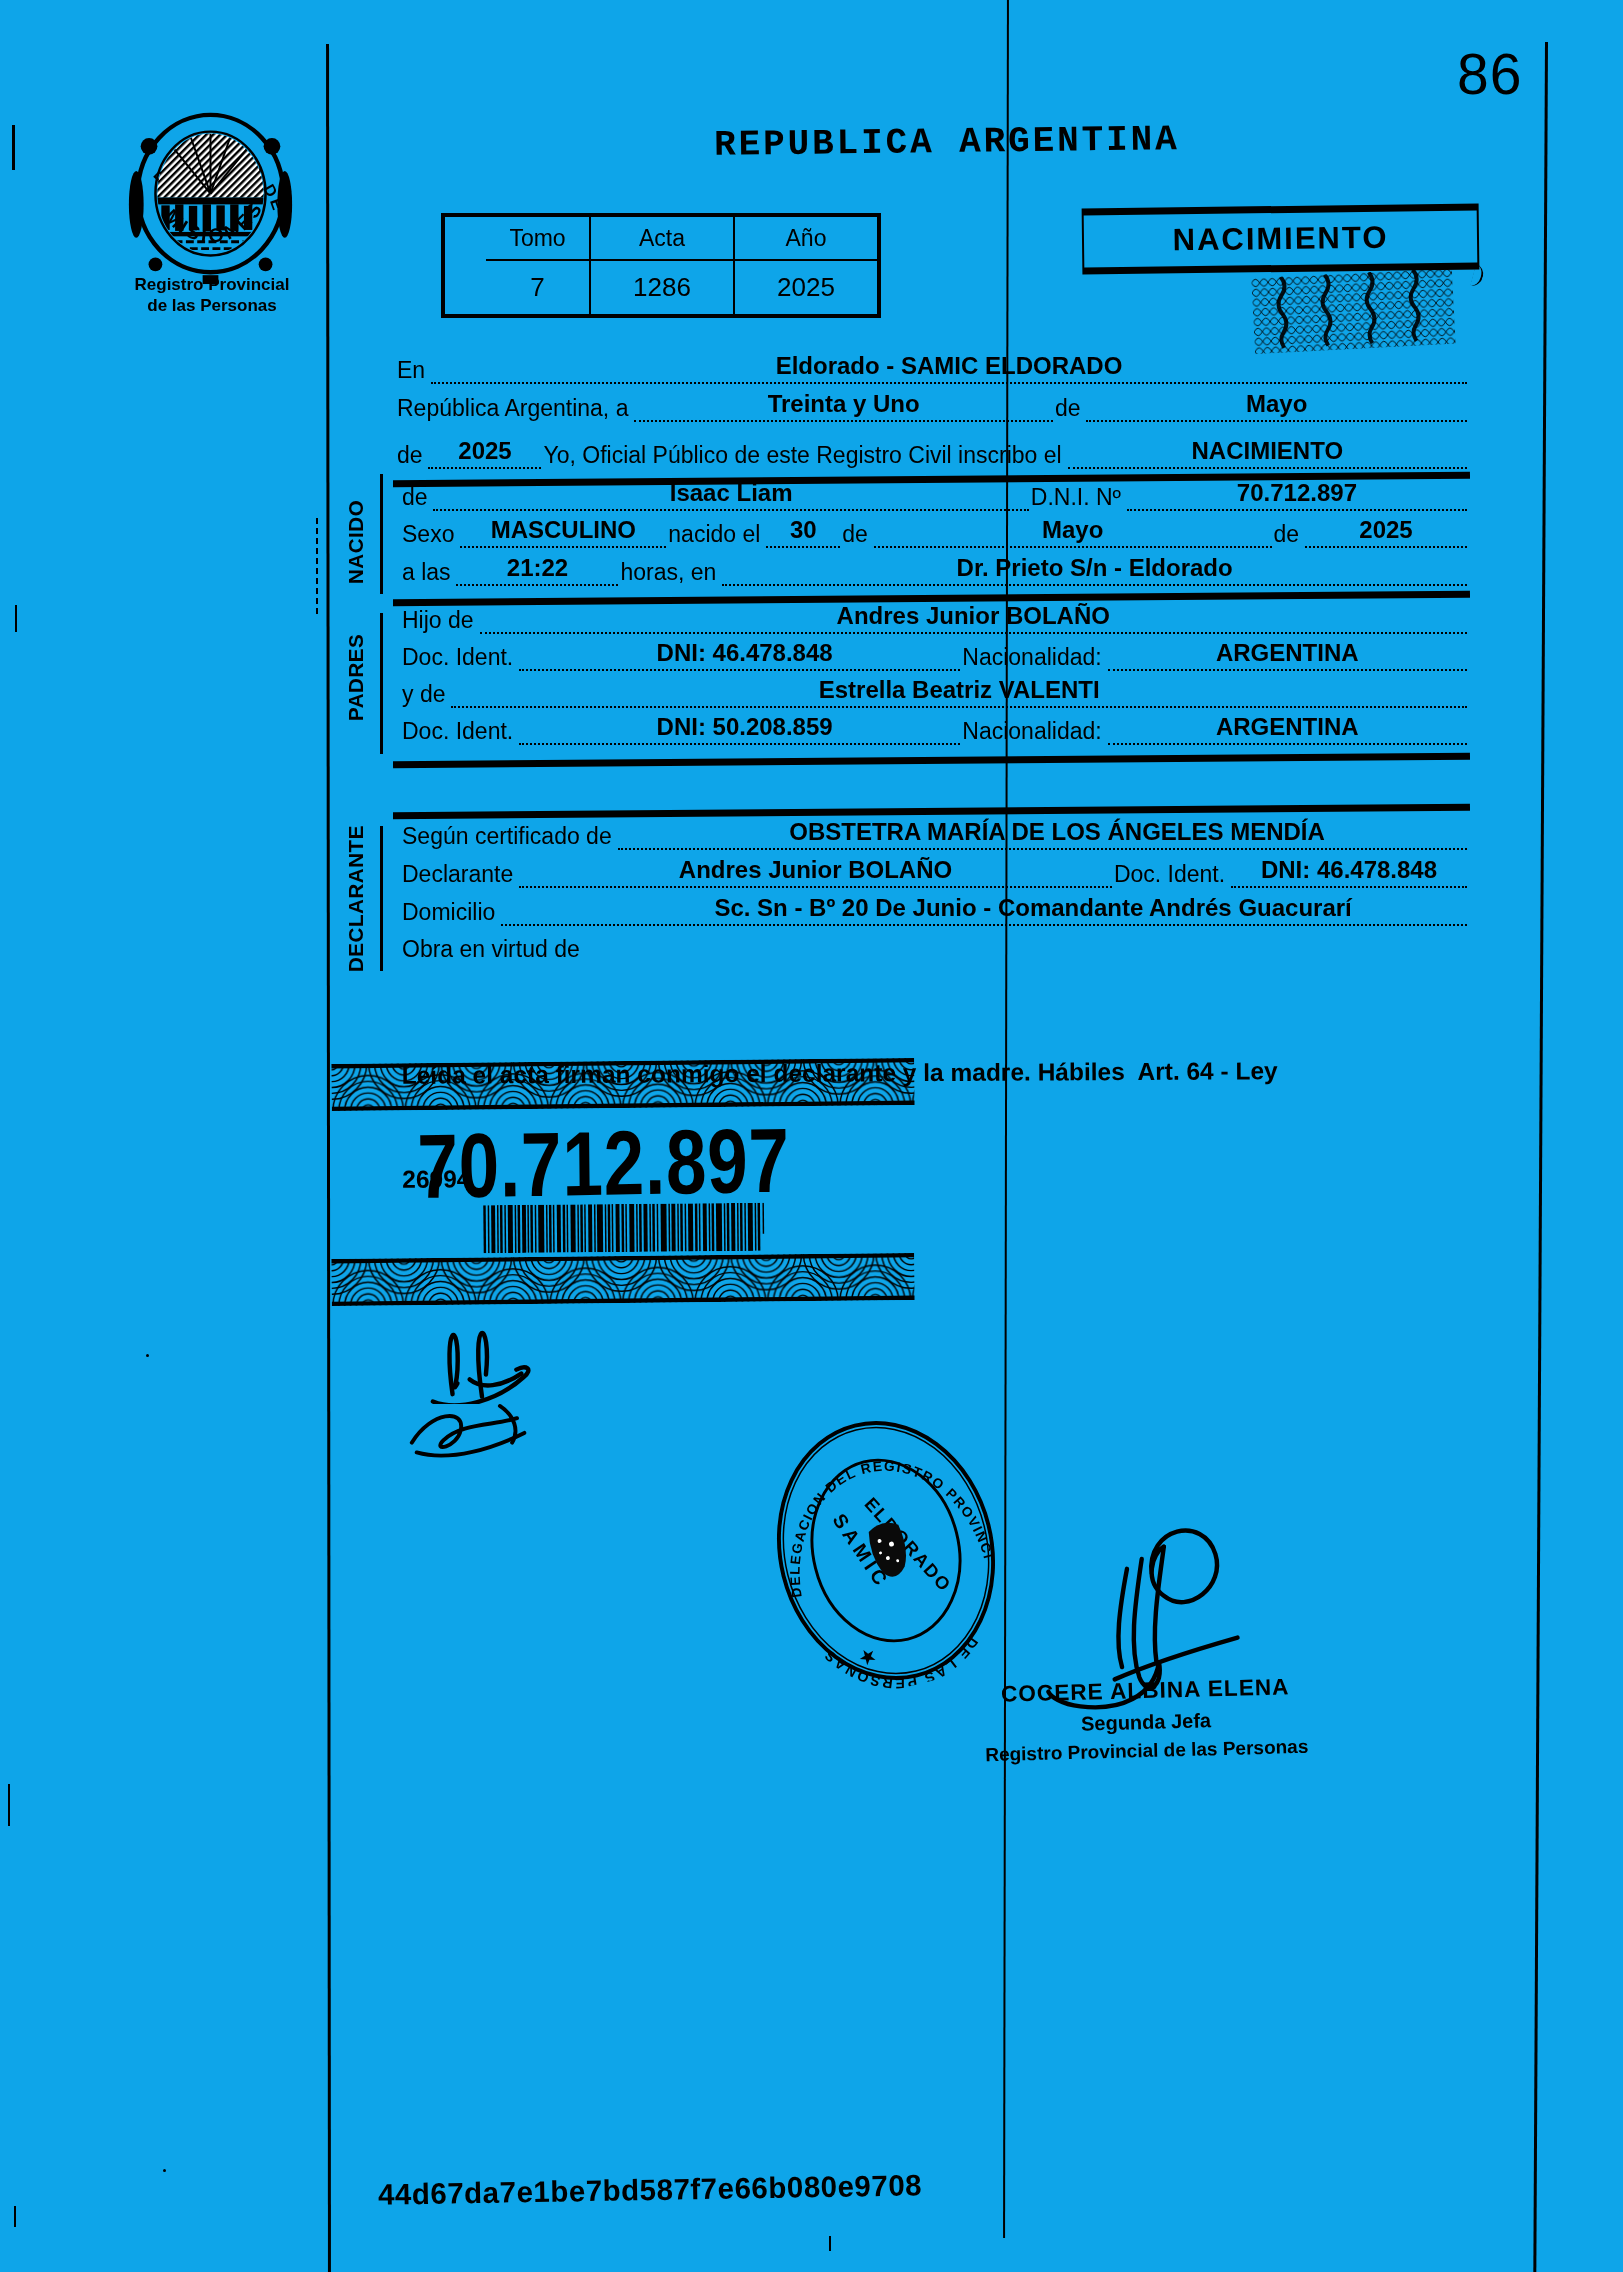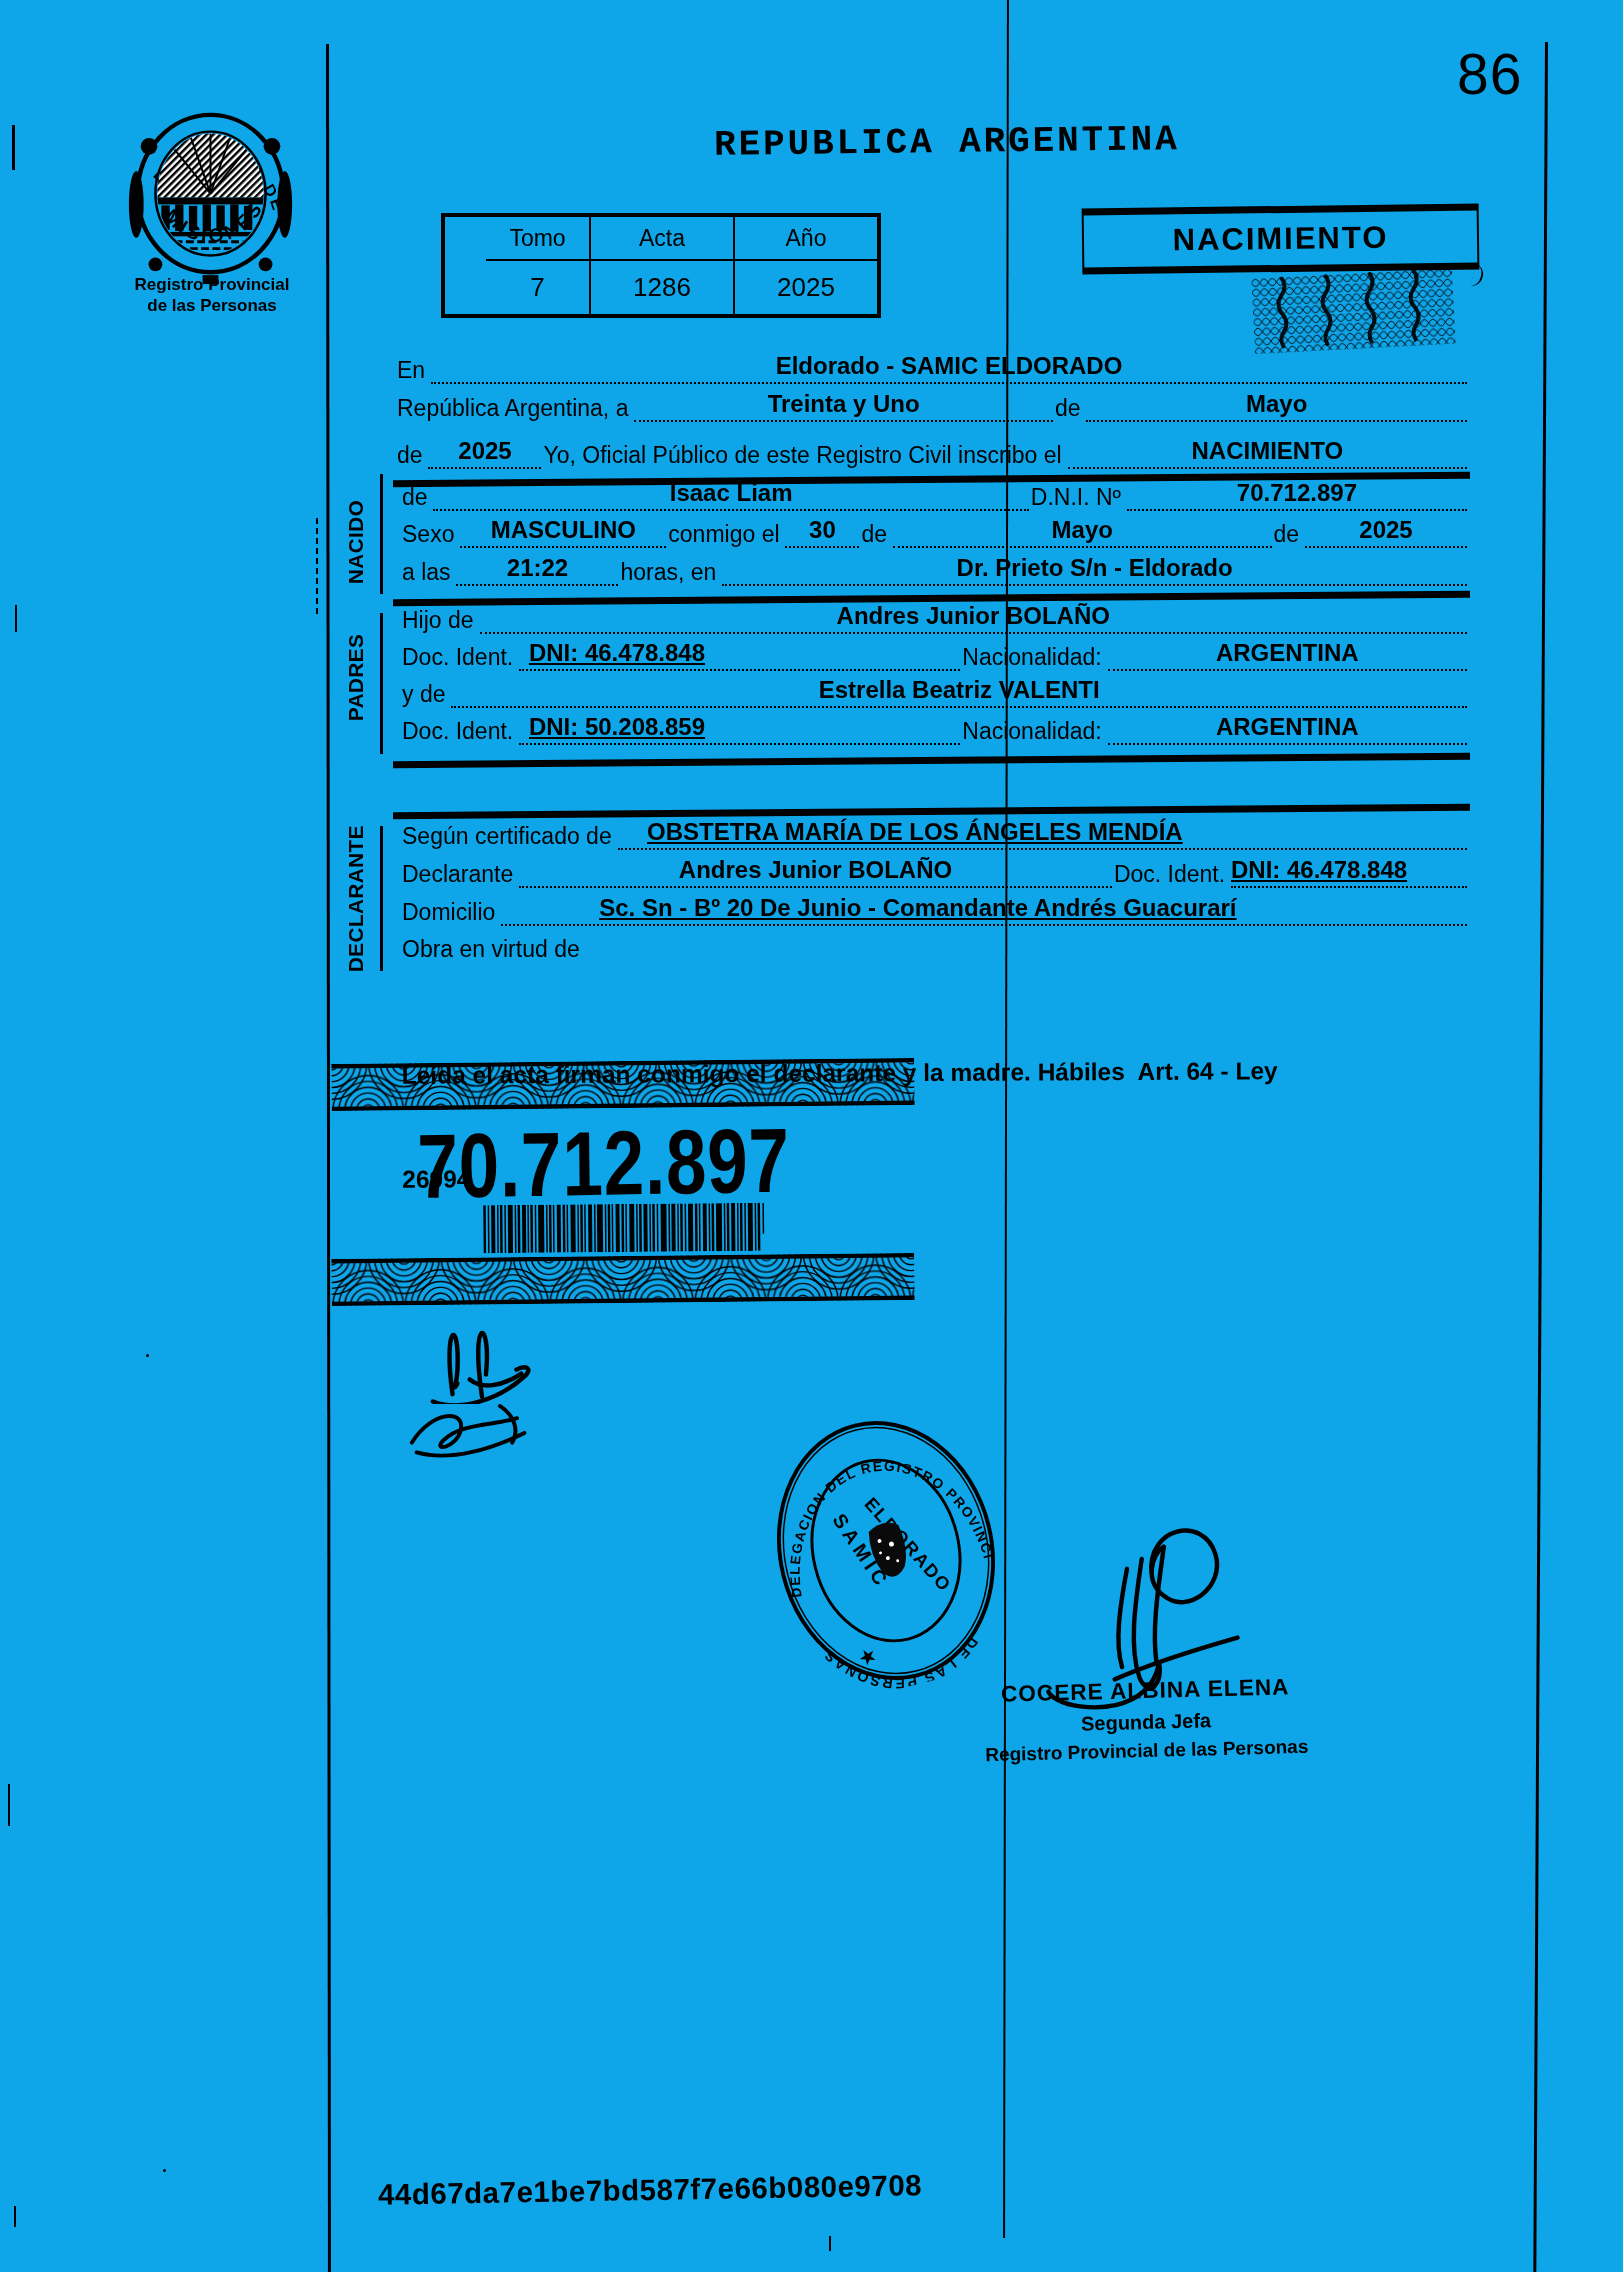--- a/index.html
+++ b/index.html
@@ -29,21 +29,21 @@
                 border-top:7.4px solid #000;border-bottom:7.4px solid #000;
                 border-left:2.9px solid #000;border-right:2.9px solid #000;
                 display:flex;align-items:center;justify-content:center;
                 font-size:31px;font-weight:600;letter-spacing:2px;transform:rotate(-0.7deg);}
   
   .row{position:absolute;left:395px;right:156px;height:39px;display:flex;align-items:flex-end;}
   .row.ind{left:400px;}
   .lbl{font-size:23px;line-height:1;padding:0 5.9px 2px 2px;white-space:nowrap;}
   .fill{flex:1;border-bottom:2.5px dotted #000;display:flex;justify-content:center;
         align-items:flex-end;min-width:0;}
-  .fill.left{justify-content:flex-start;text-decoration:underline;}
+  .fill.left{justify-content:center;}
   .val{font-size:24px;font-weight:700;line-height:1;white-space:nowrap;padding-bottom:3.9px;}
   .rule{position:absolute;left:393px;width:1077px;height:7.4px;background:#000;
         transform:rotate(-0.45deg);}
   
   .vlabel{position:absolute;width:29.5px;display:flex;align-items:center;justify-content:center;
           writing-mode:vertical-rl;transform:rotate(180deg);font-size:20.6px;font-weight:700;
           letter-spacing:0.5px;}
   .bracket{position:absolute;left:380px;width:2.9px;background:#000;}
   
   #legend{position:absolute;left:402px;top:986px;width:1070px;font-size:24.5px;font-weight:700;
@@ -227,21 +227,21 @@
     <span class="lbl">D.N.I. Nº</span>
     <span class="fill">
         <span class="val">70.712.897</span>
       </span>
   </div>
   <div class="row ind" style="top:509px">
     <span class="lbl">Sexo</span>
     <span class="fill" style="flex:0 0 206px">
         <span class="val">MASCULINO</span>
       </span>
-    <span class="lbl">conmigo el</span>
+    <span class="lbl">nacido el</span>
     <span class="fill" style="flex:0 0 74px">
         <span class="val">30</span>
       </span>
     <span class="lbl">de</span>
     <span class="fill">
         <span class="val">Mayo</span>
       </span>
     <span class="lbl">de</span>
     <span class="fill" style="flex:0 0 162px">
         <span class="val">2025</span>

